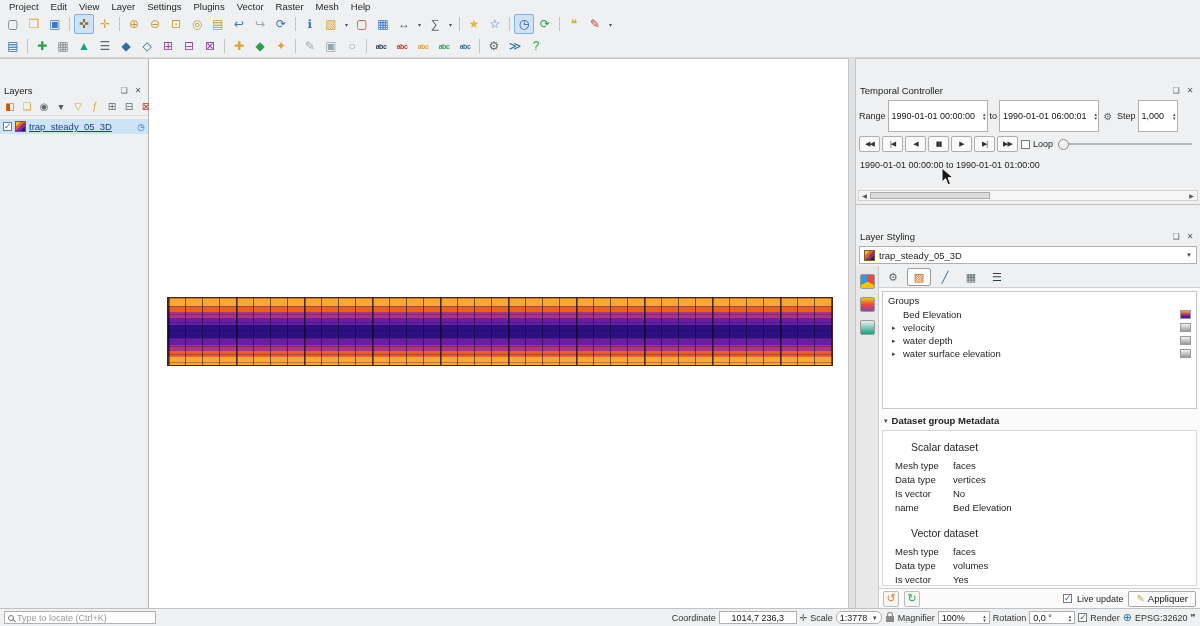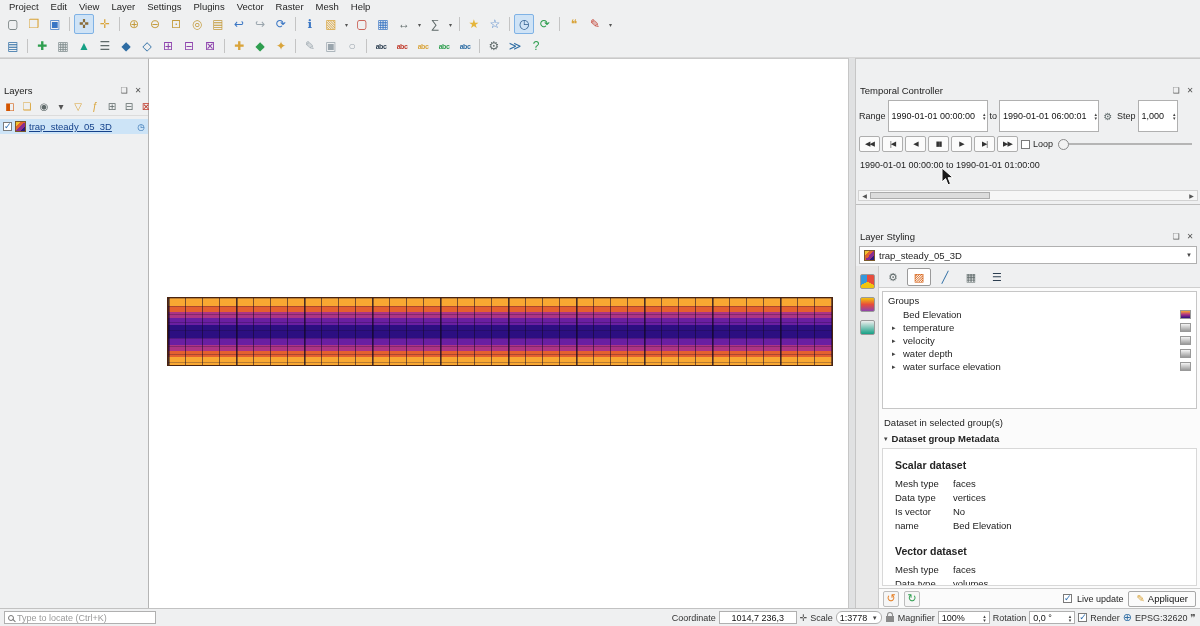--- a/index.html
+++ b/index.html
@@ -94,21 +94,21 @@
   .g-row { display:flex; align-items:center; height:13px; padding:0 5px 0 9px; gap:3px; }
   .g-exp { width:8px; font-size:7px; color:#444; }
   .g-label { font-size:9.5px; white-space:nowrap; }
   .g-swatch { margin-left:auto; width:11px; height:9px; border:1px solid #999; flex:0 0 auto; }
   .g-swatch[data-swatch="plasma"] { background:linear-gradient(180deg,#f9a832,#ad3485,#2c0f81); }
   .g-swatch[data-swatch="gray"]   { background:linear-gradient(180deg,#f4f4f4,#9a9a9a); }
   .s-datasets { font-size:9.5px; padding:5px 5px 2px; color:#222; }
   .s-mhdr { font-size:9.5px; font-weight:bold; padding:3px 5px; display:flex; align-items:center; gap:4px; color:#222; }
   .s-mhdr::before { content:"▾"; font-size:7px; font-weight:normal; color:#444; }
   .meta { flex:1; margin:1px 3px 2px; background:#fff; border:1px solid #d8d8d8; padding:7px 12px; font-size:9.5px; overflow:hidden; }
-  .meta-title { font-size:10.5px; font-weight:bold; margin:3px 0 5px; }
+  .meta-title { font-size:10.5px; font-weight:normal; margin:3px 16px 5px; }
   .m-row { display:flex; height:14px; align-items:center; }
   .m-key { width:58px; color:#222; }
   .m-val { color:#222; }
   .meta-gap { height:10px; }
   .s-foot { height:20px; display:flex; align-items:center; gap:5px; padding:0 4px; border-top:1px solid #cfcfcf; }
   .foot-ico { width:16px; height:16px; display:flex; align-items:center; justify-content:center; font-size:11px; border:1px solid #bdbdbd; border-radius:2px; background:#f6f6f6; }
   .btn { background:#fbfbfb; border:1px solid #a8a8a8; border-radius:2px; height:16px; display:flex; align-items:center; gap:3px; padding:0 7px; font-size:9.5px; color:#111; }
   .btn .pen { color:#d9a43b; font-size:10px; }
   .lbl9 { font-size:9px; }
 
@@ -430,46 +430,40 @@
           <div class="groups-box">
             <div class="groups-title">Groups</div>
             <div>
 
                 <div class="g-row">
                   <span class="g-exp"></span>
                   <span class="g-label">Bed Elevation</span>
                   <span class="g-swatch" data-swatch="plasma"></span>
                 </div>
 
-                <div class="g-row">
-                  <span class="g-exp">▸</span>
-                  <span class="g-label">temperature</span>
-                  <span class="g-swatch" data-swatch="gray"></span>
-                </div>
 
                 <div class="g-row">
                   <span class="g-exp">▸</span>
                   <span class="g-label">velocity</span>
                   <span class="g-swatch" data-swatch="gray"></span>
                 </div>
 
                 <div class="g-row">
                   <span class="g-exp">▸</span>
                   <span class="g-label">water depth</span>
                   <span class="g-swatch" data-swatch="gray"></span>
                 </div>
 
                 <div class="g-row">
                   <span class="g-exp">▸</span>
                   <span class="g-label">water surface elevation</span>
                   <span class="g-swatch" data-swatch="gray"></span>
                 </div>
               </div>
           </div>
-          <div class="s-datasets">Dataset in selected group(s)</div>
           <div class="s-mhdr">
             <span>Dataset group Metadata</span>
           </div>
           <div class="meta">
             <div class="meta-title">Scalar dataset</div>
             <div>
 
                 <div class="m-row">
                   <span class="m-key">Mesh type</span>
                   <span class="m-val">faces</span>

